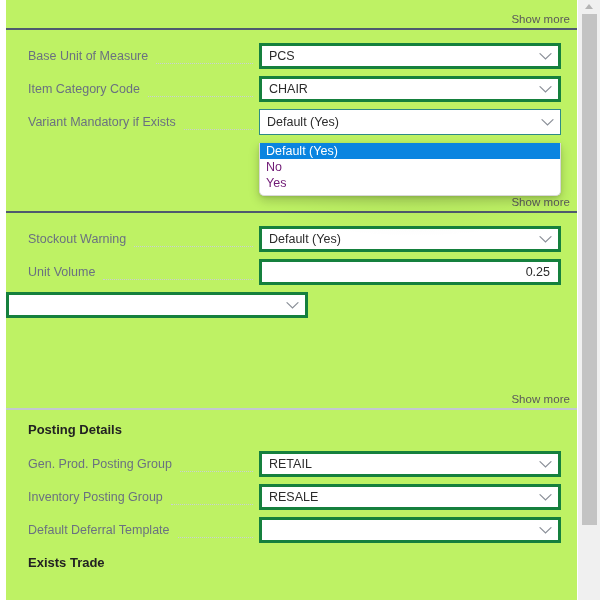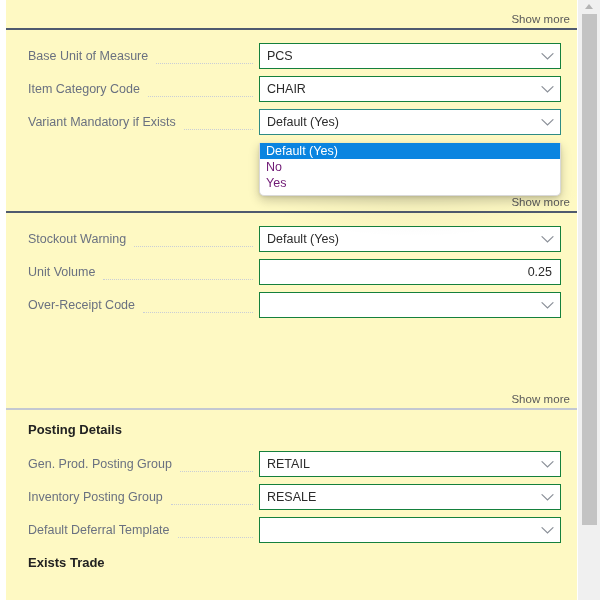--- a/index.html
+++ b/index.html
@@ -59,21 +59,21 @@
     height: 511px;
     background: #c3c3c3;
   }
 
   
   .content {
     position: absolute;
     left: 6px; top: 0;
     width: 571px;
     height: 600px;
-    background: #fef9c3;
+    background: #bef264;
   }
 
   
   .group { position: relative; }
 
   .showmore-row {
     position: relative;
     height: 28px;
     padding-right: 7px;
     display: flex;
@@ -130,21 +130,21 @@
     margin-left: 8px;
     margin-right: 6px;
     border-bottom: 1px dotted #c9ced6;
     height: 11px;
   }
 
   .field-ctrl {
     position: relative;
     width: 302px;
     height: 26px;
-    border: 1px solid #15803d;
+    border: 3px solid #15803d;
     background: #ffffff;
     display: flex;
     align-items: center;
   }
   .field-ctrl.focused {
     border: 1px solid #2e8b85;
   }
   .field-value {
     font-size: 12.5px;
     color: #2b2b2b;
@@ -316,24 +316,20 @@
           <div class="field-label-wrap">
             <span class="field-label">Unit Volume</span>
             <span class="leader"></span>
           </div>
           <div class="field-ctrl">
             <span class="field-value numeric">0.25</span>
           </div>
         </div>
 
         <div class="field-row">
-          <div class="field-label-wrap">
-            <span class="field-label">Over-Receipt Code</span>
-            <span class="leader"></span>
-          </div>
           <div class="field-ctrl">
             <span class="field-value"></span>
             <span class="chevron">
               <svg width="13" height="9" viewBox="0 0 13 9">
                   <path d="M1 1.6 L6.5 7 L12 1.6" fill="none" stroke="#8a8f98" stroke-width="1.2" stroke-linecap="round"></path>
                 </svg>
             </span>
           </div>
         </div>
 

